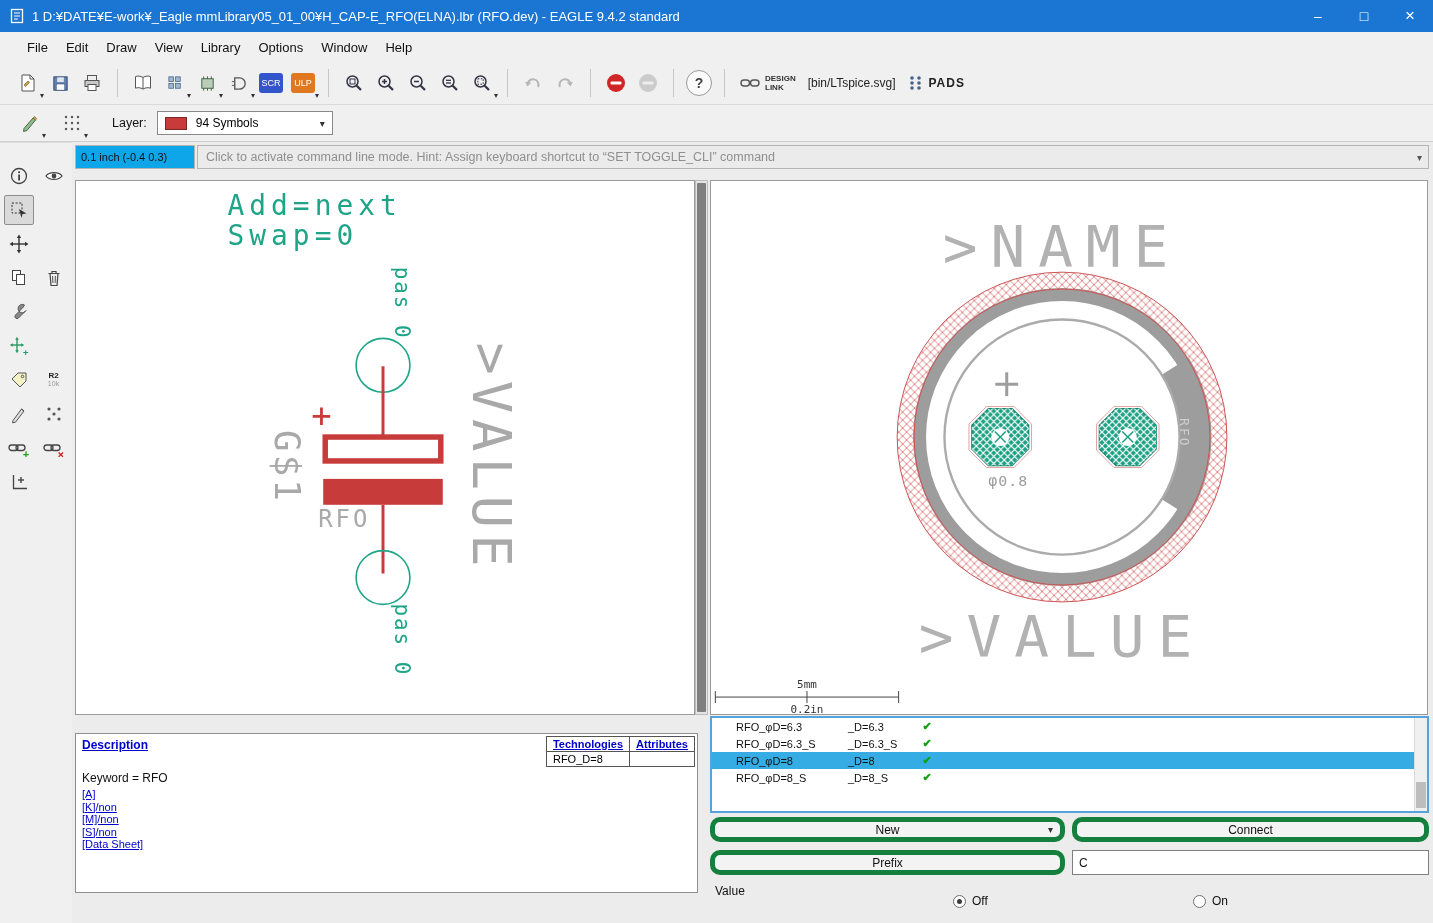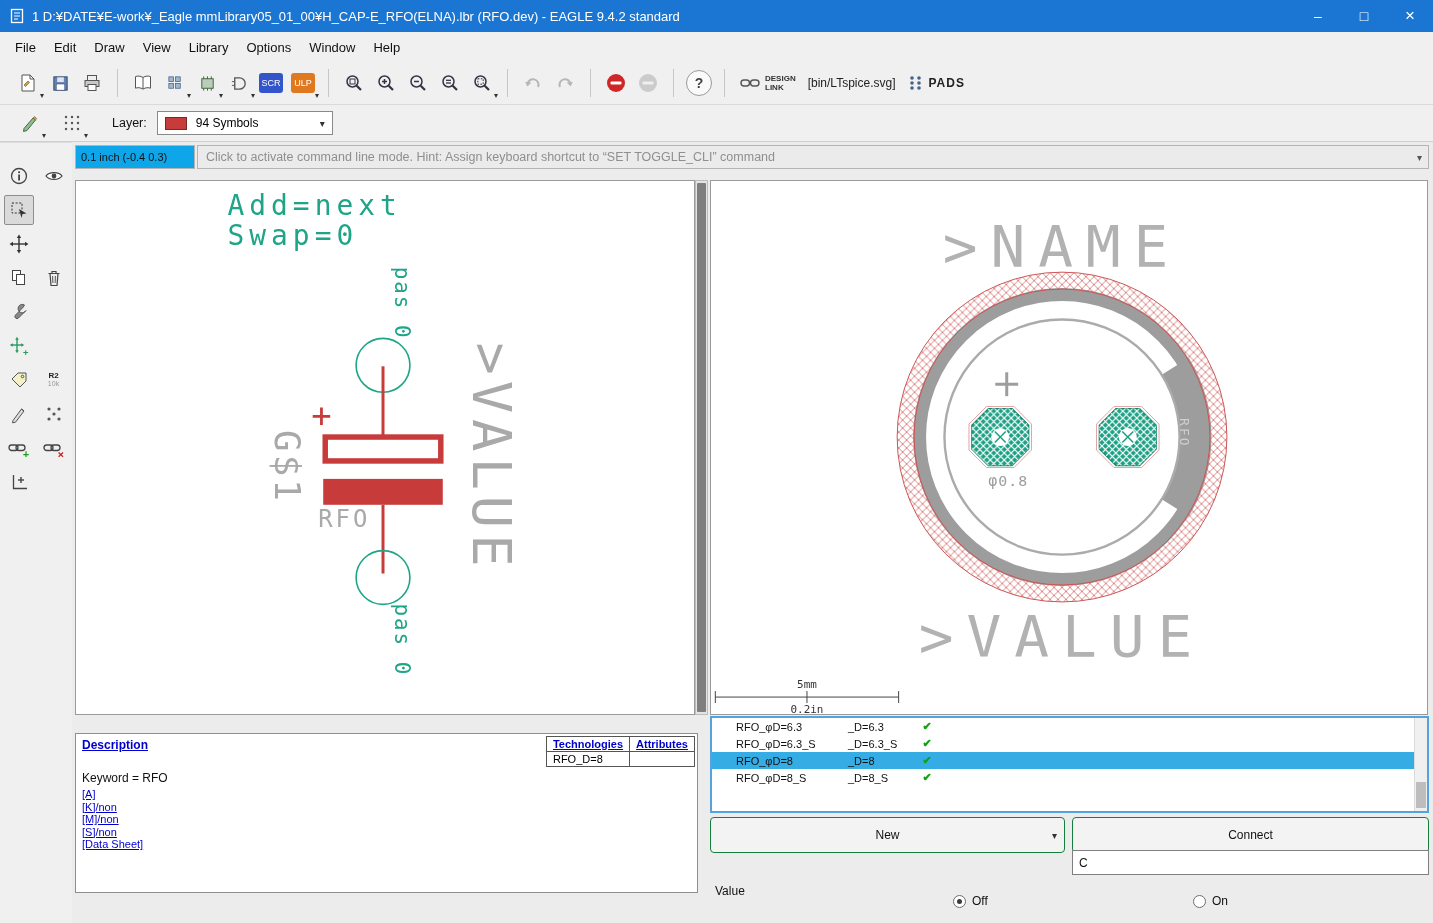--- a/index.html
+++ b/index.html
@@ -12,21 +12,21 @@
   body{background:#777;font-family:"Liberation Sans",sans-serif}
   .app{width:1433px;height:923px;display:flex;flex-direction:column;background:#ececec;overflow:hidden;position:relative}
 
   
   .titlebar{height:32px;background:var(--titlebar);display:flex;align-items:center;color:#fff;flex:none}
   .title-icon{margin-left:10px;flex:none}
   .title-text{margin-left:8px;font-size:13px;flex:1;white-space:nowrap;overflow:hidden}
   .winbtn{width:46px;height:32px;display:flex;align-items:center;justify-content:center;font-size:14px;flex:none}
 
   
-  .menubar{height:30px;background:var(--chrome);display:flex;align-items:center;padding-left:6px;flex:none}
+  .menubar{height:30px;background:var(--chrome);display:flex;align-items:center;padding-left:18px;flex:none}
   .menu-item{padding:5px 9px;font-size:13px;color:#111}
 
   
   .toolbar{height:43px;background:var(--chrome);display:flex;align-items:center;padding-left:12px;border-bottom:1px solid #d9d9d9;flex:none}
   .tbtn{width:32px;height:32px;display:flex;align-items:center;justify-content:center;position:relative;border-radius:2px;flex:none}
   .tbtn.wide{width:auto;padding:0 6px;gap:5px}
   .tsep{width:1px;height:28px;background:#c6c6c6;margin:0 9px;flex:none}
   .dd{position:absolute;right:0;bottom:-1px;font-size:8px;color:#333;line-height:8px}
   .badge{width:24px;height:20px;border-radius:3px;color:#fff;font-size:9px;font-weight:normal;display:flex;align-items:center;justify-content:center}
   .badge.scr{background:var(--scr-blue)}
@@ -100,21 +100,21 @@
   .pt-head .hc{height:100%;display:flex;align-items:center;padding-left:5px;border-right:1px solid #c9c9c9}
   .hc.c1{width:136px} .hc.c2{width:62px} .hc.c3{width:34px} .hc.c4{flex:1;border-right:none}
   .caret{font-size:9px;margin-left:4px;color:#555}
   .pt-row{height:17px;display:flex;align-items:center;font-size:11px;color:#111}
   .pt-row .cell1{width:136px;padding-left:24px}
   .pt-row .cell2{width:62px}
   .pt-row .cell3{width:34px;text-align:center;color:var(--check-green);font-weight:bold;font-size:11px}
   .pt-row.selected{background:var(--selection)}
   .pt-scroll{position:absolute;right:0;top:0;bottom:0;width:13px;background:#f0f0f0;border-left:1px solid #dcdcdc}
   .pt-thumb{position:absolute;left:1px;right:1px;bottom:3px;height:26px;background:#bdbdbd}
-  .btn{position:absolute;height:36px;background:#f3f3f3;border:1px solid #15803d;border-radius:4px;font-size:12px;color:#111;display:flex;align-items:center;justify-content:center}
+  .btn{position:absolute;height:25px;background:#f3f3f3;border:5px solid #15803d;border-radius:10px;font-size:12px;color:#111;display:flex;align-items:center;justify-content:center}
   .btn .dda{position:absolute;right:7px;font-size:10px;color:#333}
   .cfield{position:absolute;height:25px;background:#fff;border:1px solid #7f7f7f;font-size:12px;color:#111;padding-left:6px;font-family:"Liberation Sans",sans-serif}
   .value-row{position:absolute;left:0;top:166px;width:719px;height:18px;font-size:12px;color:#111}
   .vlabel{position:absolute;left:5px;top:2px}
   .radio{position:absolute;top:12px;display:flex;align-items:center;gap:6px}
   .rdot{width:13px;height:13px;border:1px solid #6e6e6e;border-radius:50%;background:#fff;position:relative}
   .rdot.sel::after{content:"";position:absolute;left:3px;top:3px;width:5px;height:5px;border-radius:50%;background:#3a3a3a}
 
   
   .statusbar{height:23px;background:var(--chrome);border-top:1px solid #cfcfcf;display:flex;align-items:center;padding-left:6px;font-size:12px;color:#111;flex:none}
@@ -645,20 +645,23 @@
                 </div>
             </div>
 
             <div class="btn" style="left:0;top:101px;width:355px">
               <span>New</span>
               <span class="dda">▾</span>
             </div>
             <div class="btn" style="left:362px;top:101px;width:357px">
               <span>Connect</span>
             </div>
+            <div class="btn" style="left:0;top:134px;width:355px">
+              <span>Prefix</span>
+            </div>
             <input class="cfield" style="left: 362px; top: 134px; width: 357px;" value="C">
 
             <div class="value-row">
               <span class="vlabel">Value</span>
               <span class="radio" style="left:243px">
                 <span class="rdot sel"></span>
                 <span>Off</span>
               </span>
               <span class="radio" style="left:483px">
                 <span class="rdot"></span>

